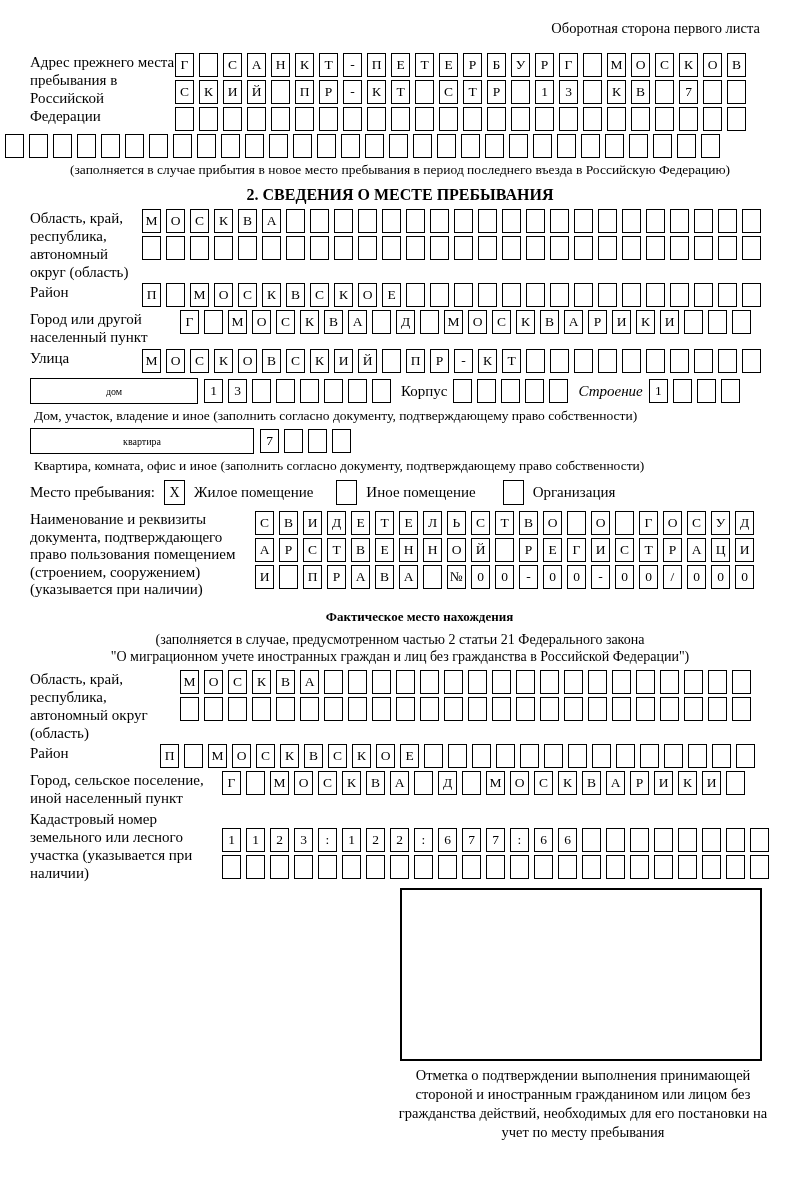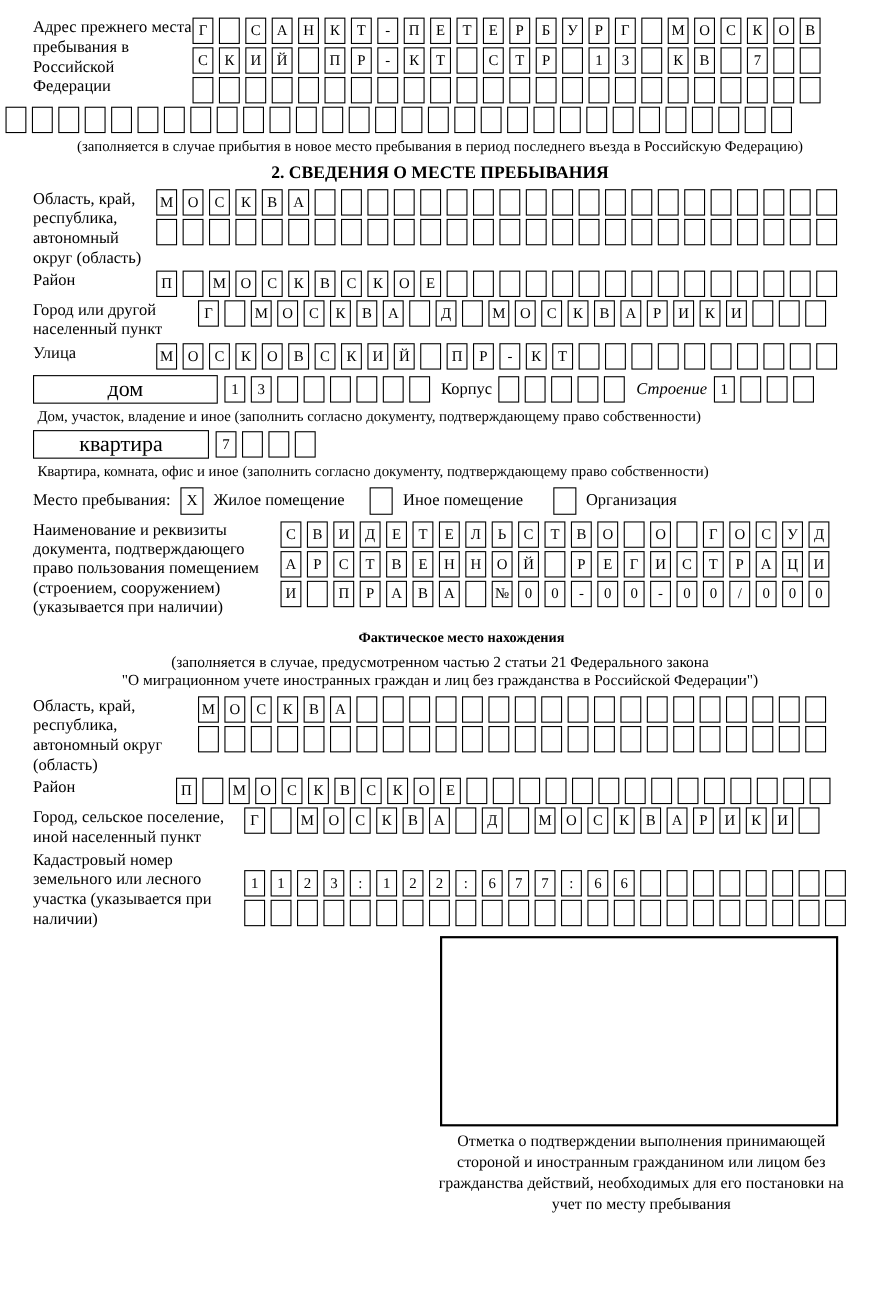--- a/index.html
+++ b/index.html
@@ -19,21 +19,21 @@
   .rows{ display:flex; flex-direction:column; gap:3px; }
   .boxrow{ display:flex; gap:5px; }
   .cell{
     width:19px;height:24px; box-sizing:border-box;
     border:1.6px solid #000; background:#fff;
     display:flex;align-items:center;justify-content:center;
     font-size:13.5px; line-height:1;
   }
   .widebox{
     box-sizing:border-box; border:1.6px solid #000; height:26px;
-    display:flex;align-items:center;justify-content:center; font-size:20px;
+    display:flex;align-items:center;justify-content:center; font-size:10px;
   }
   .caption{ font-size:13.5px; }
   .caption.center{ text-align:center; }
   .h2{ text-align:center; font-weight:bold; font-size:16px; }
   .h3{ text-align:center; font-weight:bold; font-size:13px;padding-left:39px; }
   .inline{ display:flex; align-items:center; margin-left:30px; }
   .chk{
     width:21px;height:25px; box-sizing:border-box; border:1.6px solid #000;
     display:flex;align-items:center;justify-content:center; font-size:14px;
   }
@@ -45,20 +45,21 @@
     width:390px; margin-left:388px; margin-top:5px;
     text-align:center; font-size:14.5px; line-height:19px;
   }
   .notes{ text-align:center; font-size:14px; line-height:17px; }
 </style>
 </head>
 <body>
 
 <div class="page">
 
+  <div class="hdr-note">Оборотная сторона первого листа</div>
 
   <div class="group" style="margin-top:16px;">
     <div class="lbl" style="width:145px;">Адрес прежнего места пребывания в Российской Федерации</div>
     <div class="rows">
       <div class="boxrow">
           <span class="cell">Г</span>
           <span class="cell"></span>
           <span class="cell">С</span>
           <span class="cell">А</span>
           <span class="cell">Н</span>
@@ -352,21 +353,21 @@
     <div class="boxrow">
         <span class="cell">1</span>
         <span class="cell"></span>
         <span class="cell"></span>
         <span class="cell"></span>
       </div>
   </div>
   <div class="caption" style="margin:4px 0 0 34px;">Дом, участок, владение и иное (заполнить согласно документу, подтверждающему право собственности)</div>
 
   <div class="inline" style="margin-top:4px; gap:6px;">
-    <div class="widebox" style="width:160px;">квартира</div>
+    <div class="widebox" style="width:224px;">квартира</div>
     <div class="boxrow">
         <span class="cell">7</span>
         <span class="cell"></span>
         <span class="cell"></span>
         <span class="cell"></span>
       </div>
   </div>
   <div class="caption" style="margin:4px 0 0 34px;">Квартира, комната, офис и иное (заполнить согласно документу, подтверждающему право собственности)</div>
 
   <div class="inline" style="margin-top:6px; gap:9px;">

